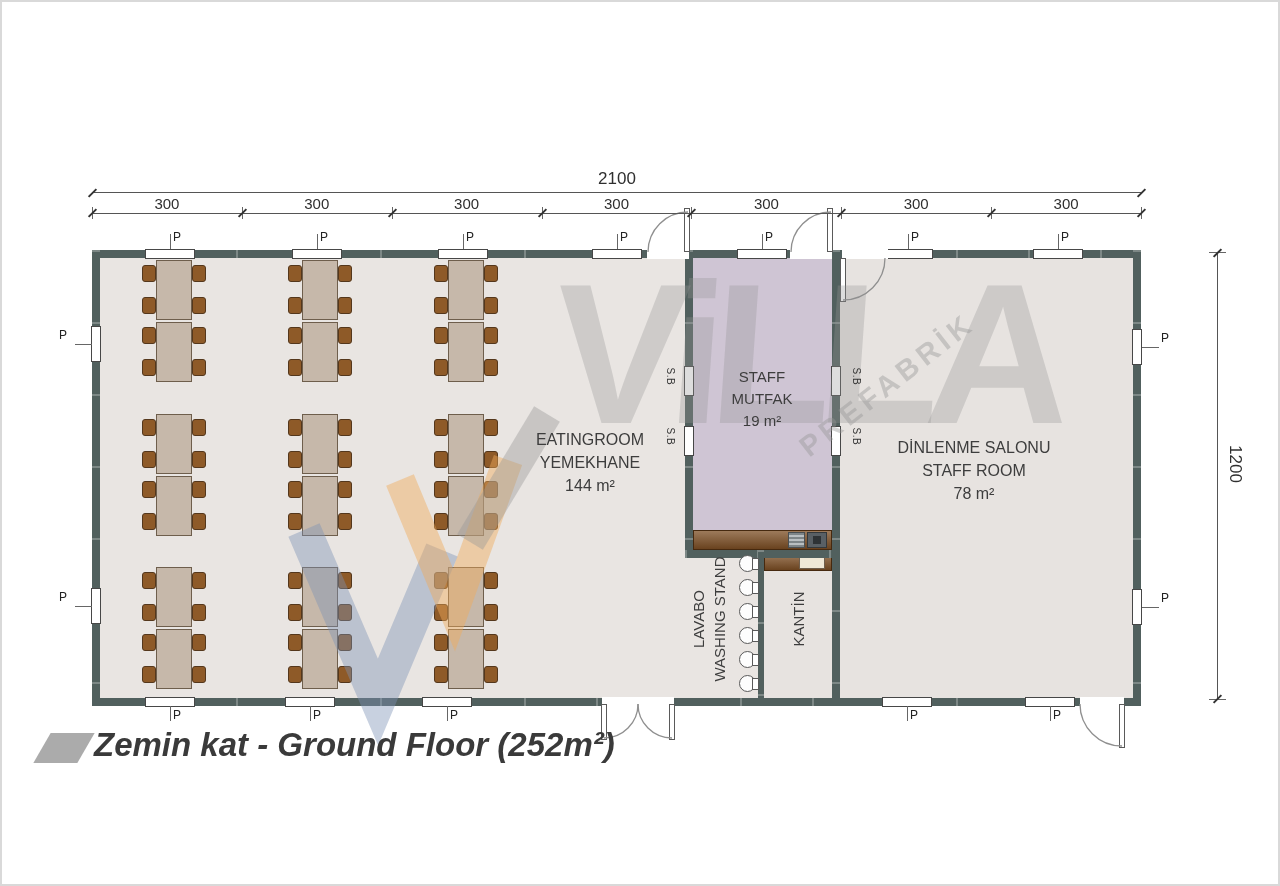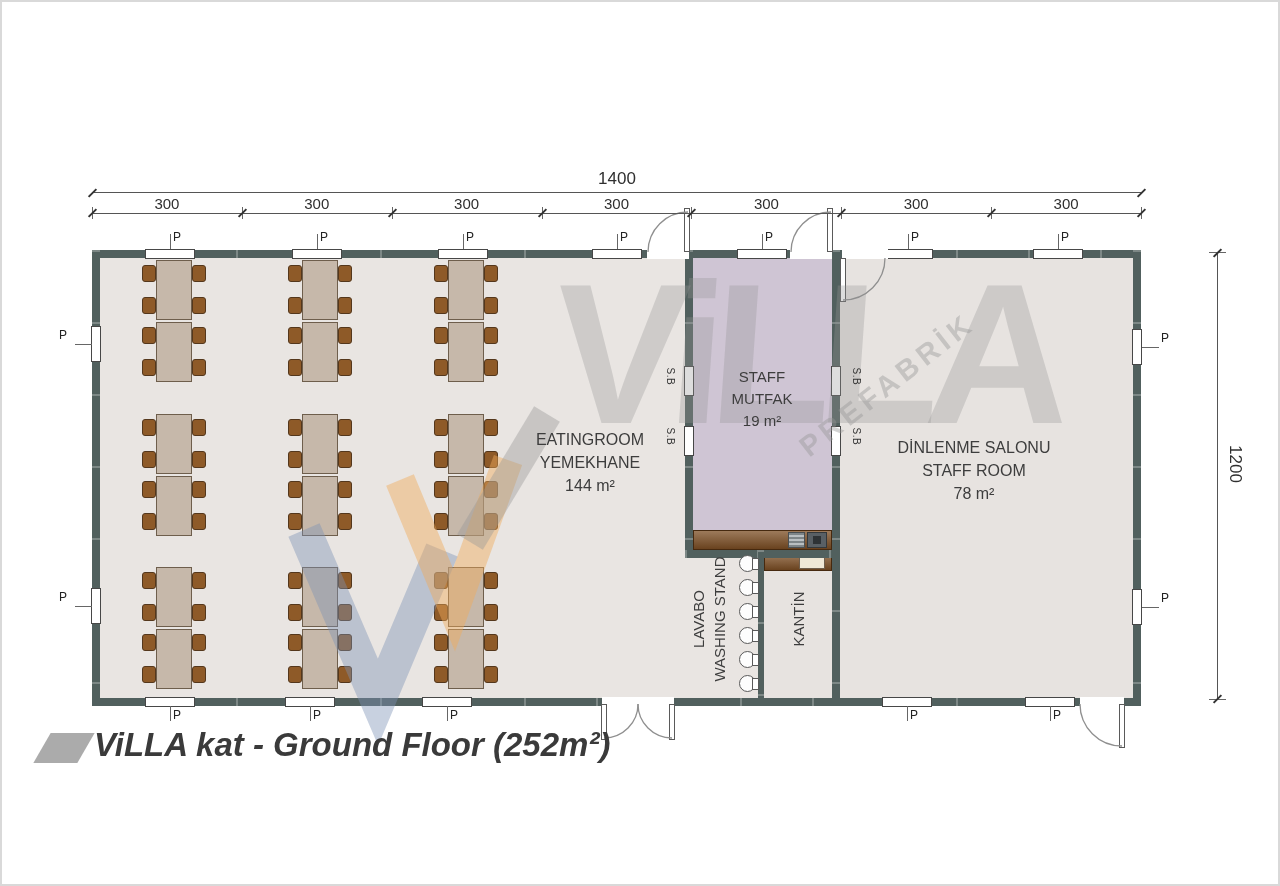--- a/index.html
+++ b/index.html
@@ -107,36 +107,36 @@
     <div>DİNLENME SALONU</div>
     <div>STAFF ROOM</div>
     <div>78 m²</div>
   </div>
   <div class="vlabel" style="left:628px;top:595px;width:160px;height:44px;">
     <div>LAVABO</div>
     <div>WASHING STAND</div>
   </div>
   <div class="vlabel" style="left:750px;top:608px;width:90px;height:18px;">KANTİN</div>
 
-  <div class="dimtxt" style="left:575px;top:167px;width:80px;font-size:17px;">1400</div>
+  <div class="dimtxt" style="left:575px;top:167px;width:80px;font-size:17px;">2100</div>
   <div class="dimline" style="left:90px;top:190px;width:1049px;height:1px;"></div>
   <div class="slash" style="left:85px;top:190px;width:11px;height:2px;"></div>
   <div class="slash" style="left:1134px;top:190px;width:11px;height:2px;"></div>
   <div class="dimline" style="left:90px;top:211px;width:1049px;height:1px;"></div>
 
   <div class="dimline" style="left:1215px;top:250px;width:1px;height:447px;"></div>
   <div class="tick" style="left:1207px;top:250px;width:17px;height:1px;"></div>
   <div class="tick" style="left:1207px;top:697px;width:17px;height:1px;"></div>
   <div class="slash" style="left:1210px;top:250px;width:11px;height:2px;"></div>
   <div class="slash" style="left:1210px;top:696px;width:11px;height:2px;"></div>
   <div class="dimtxt" style="left:1206px;top:452px;width:54px;font-size:17px;transform:rotate(90deg);">1200</div>
 
   <div id="title-row">
     <div id="title-swatch"></div>
-    <div id="title-text">ViLLA kat - Ground Floor (252m²)</div>
+    <div id="title-text">Zemin kat - Ground Floor (252m²)</div>
   </div>
 
 <div class="win" style="left: 143px; top: 247px; width: 50px; height: 10px;"></div>
     <div class="tick" style="left: 168px; top: 232px; width: 1px; height: 15px;"></div>
     <div class="plabel" style="left: 171px; top: 229px;">P</div>
     <div class="win" style="left: 290px; top: 247px; width: 50px; height: 10px;"></div>
     <div class="tick" style="left: 315px; top: 232px; width: 1px; height: 15px;"></div>
     <div class="plabel" style="left: 318px; top: 229px;">P</div>
     <div class="win" style="left: 436px; top: 247px; width: 50px; height: 10px;"></div>
     <div class="tick" style="left: 461px; top: 232px; width: 1px; height: 15px;"></div>

